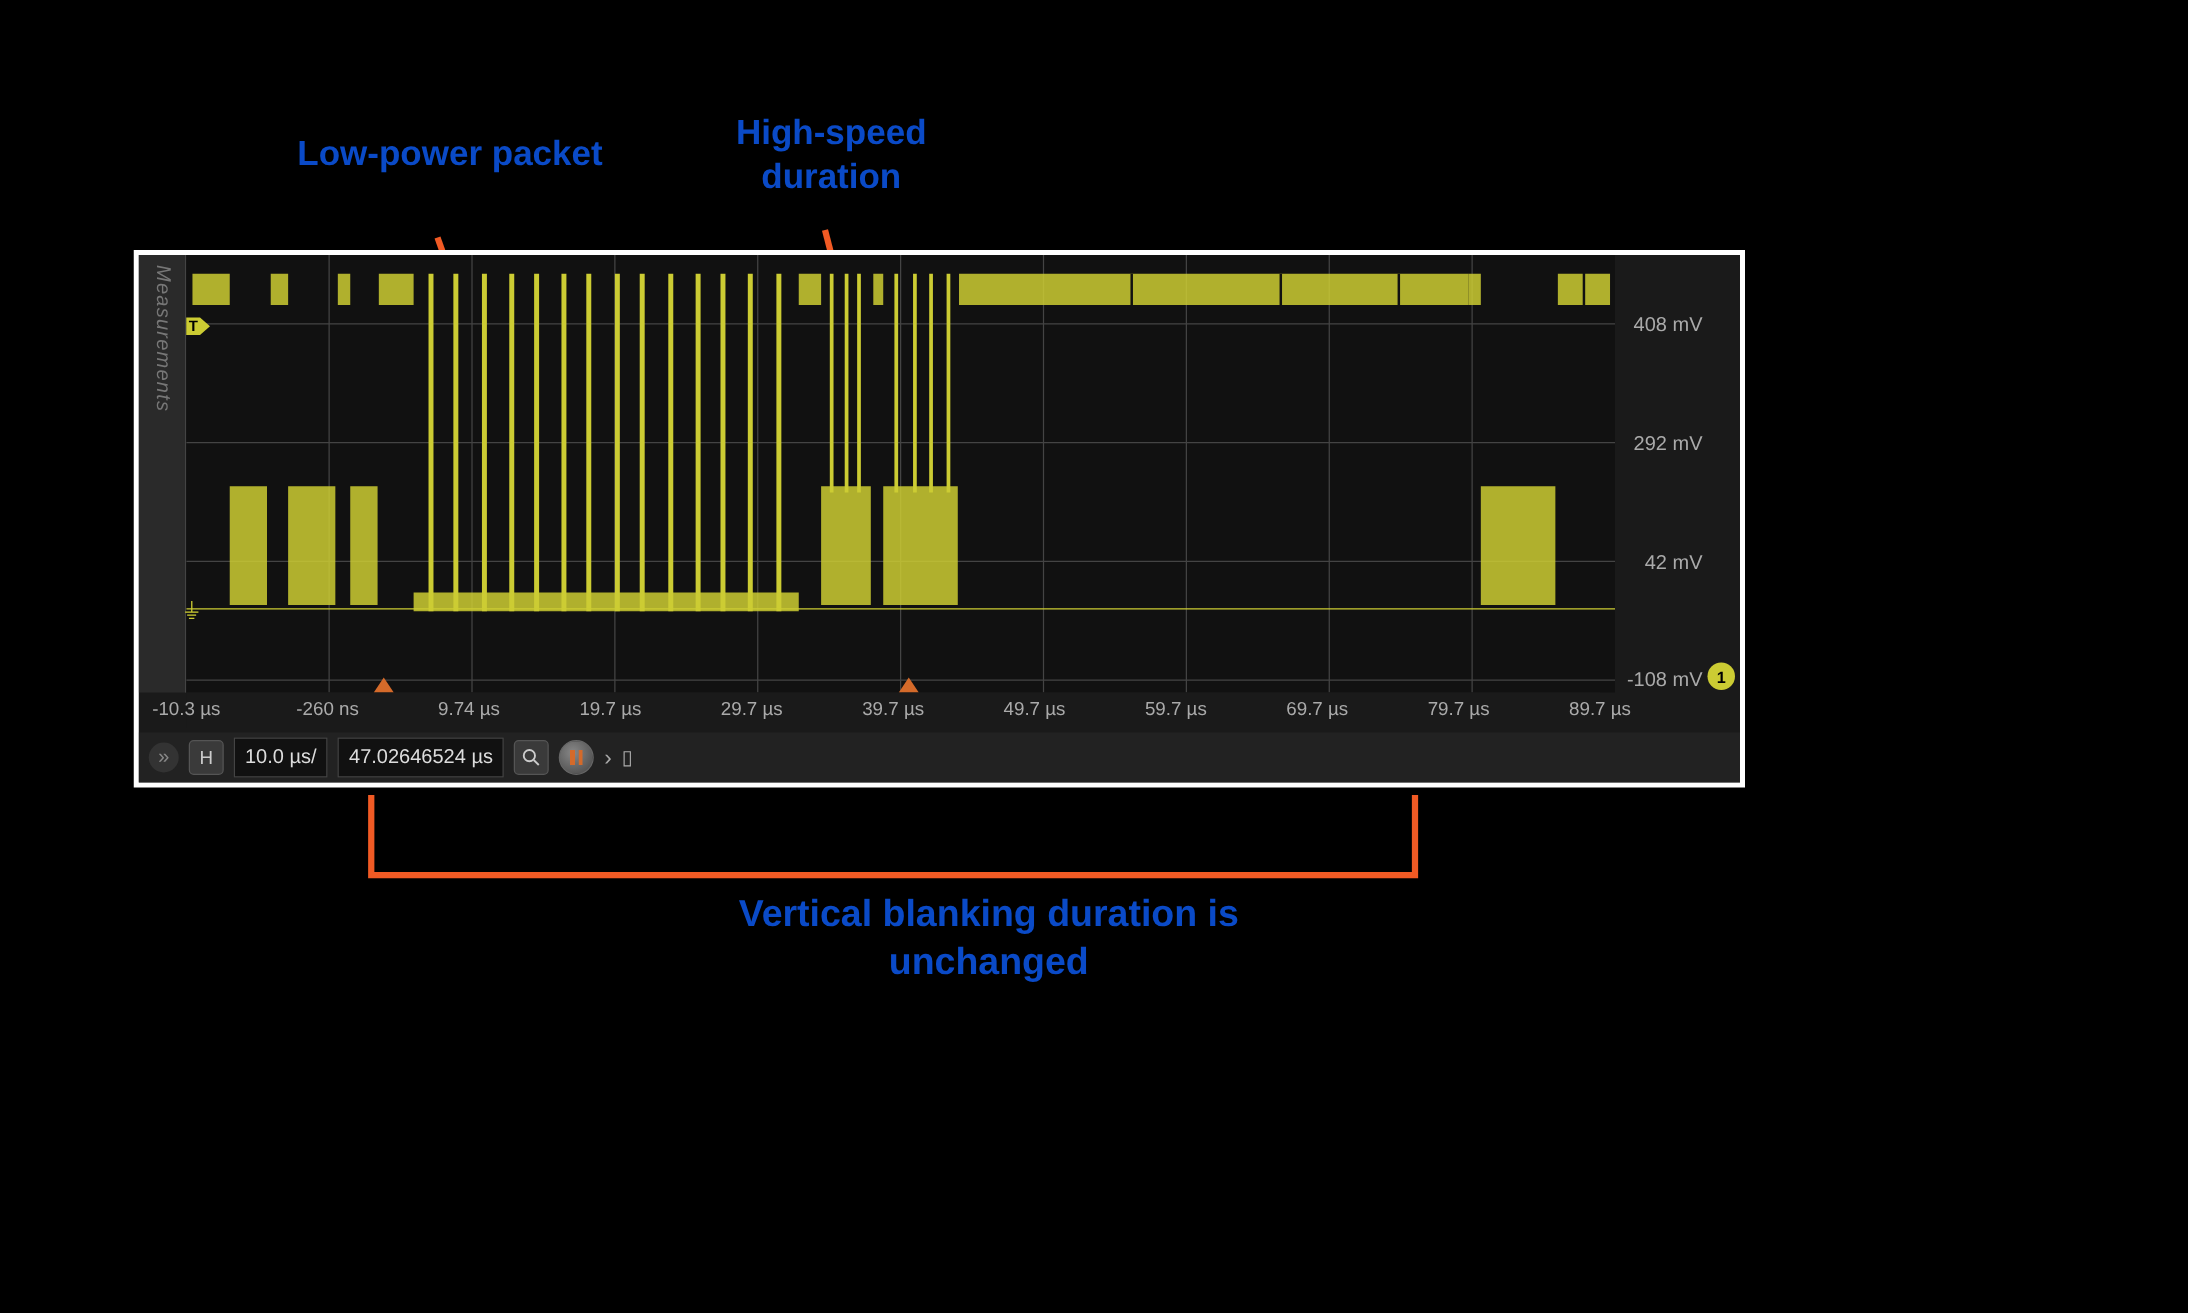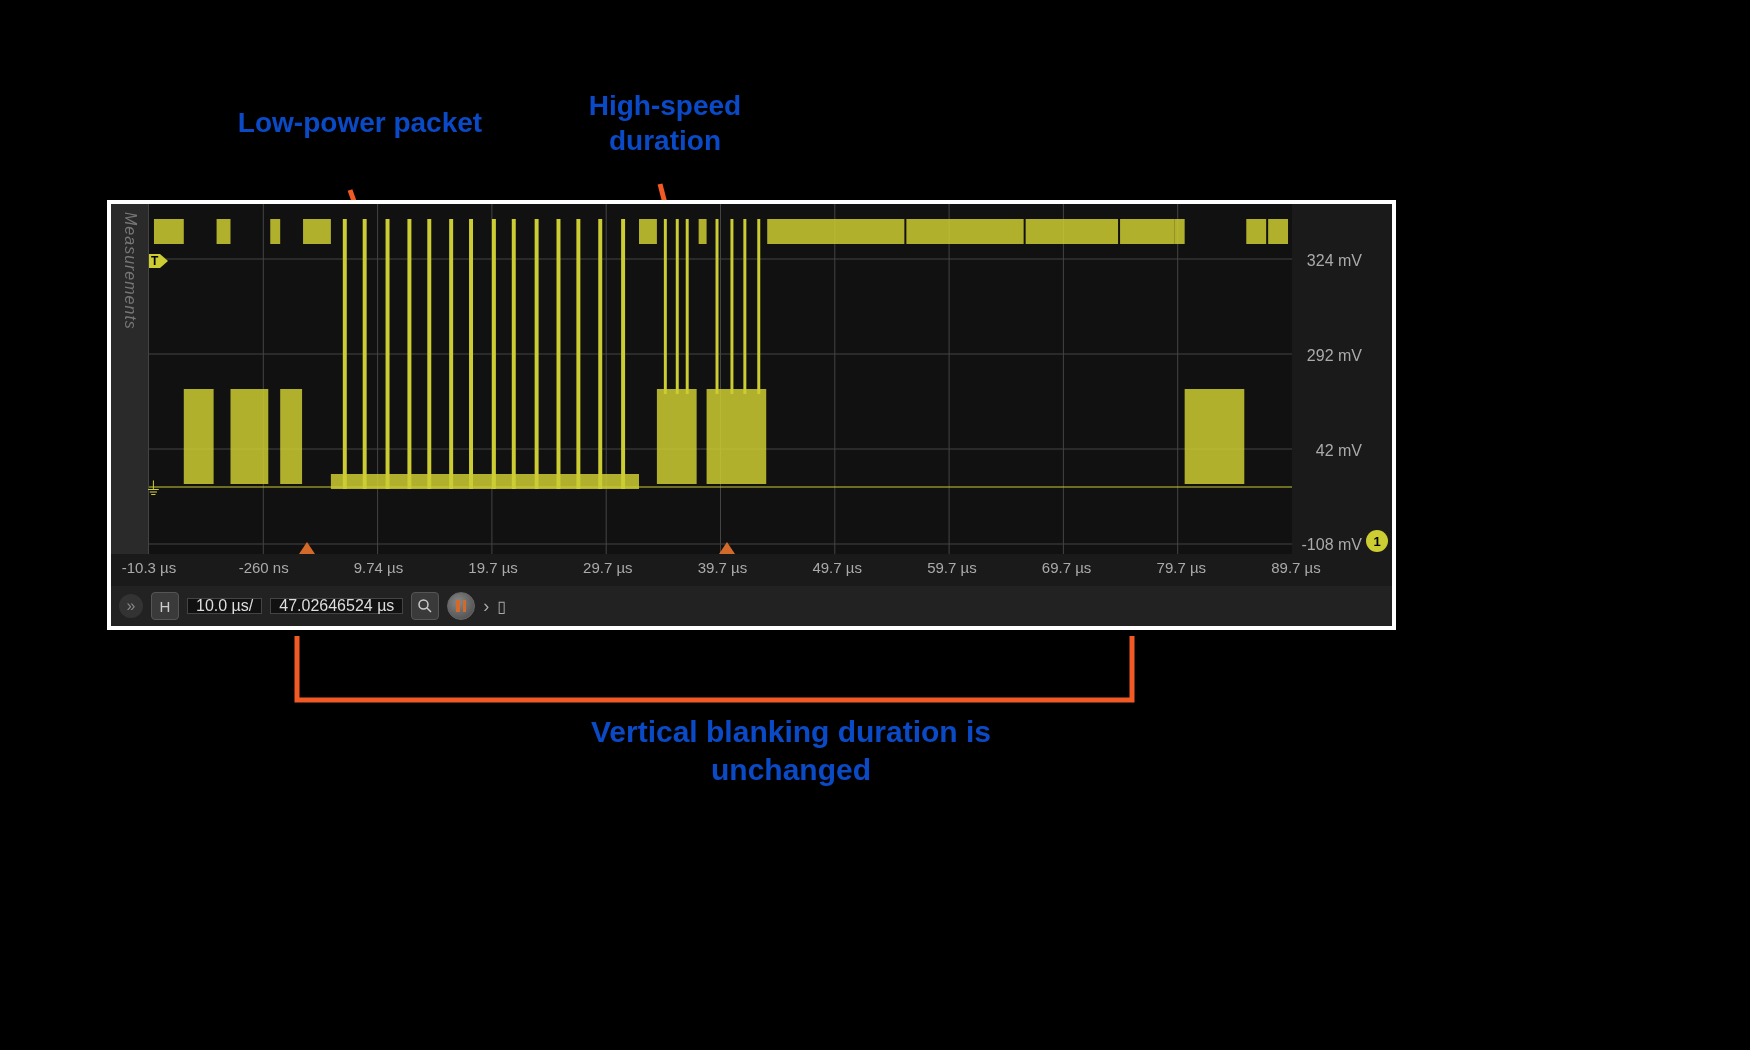--- a/index.html
+++ b/index.html
@@ -99,21 +99,21 @@
     width: 22px; height: 22px;
     border-radius: 50%;
     background: #cccc33;
     color: #000;
     font-size: 13px;
     font-weight: bold;
     display: flex; align-items: center; justify-content: center;
   }
   .x-axis {
     position: absolute;
-    left: 38px; right: 96px;
+    left: 38px; right: 112px;
     top: 350px;
     height: 28px;
     background: #1a1a1a;
   }
   .x-tick {
     position: absolute;
     color: #aaa;
     font-size: 15px;
     top: 5px;
     transform: translateX(-50%);
@@ -147,21 +147,21 @@
     width: 24px; height: 24px;
     border-radius: 50%;
     background: #333;
     display: inline-flex; align-items: center; justify-content: center;
     font-size: 16px;
   }
   .tb-field {
     background: #111;
     border: 1px solid #444;
     color: #ddd;
-    height: 16px;
+    height: 32px;
     padding: 0 8px;
     font-size: 16px;
     display: inline-flex;
     align-items: center;
   }
   .stop-btn {
     width: 28px; height: 28px;
     border-radius: 50%;
     background: radial-gradient(circle at 40% 35%, #888, #444);
     border: 1px solid #666;
@@ -316,21 +316,21 @@
       
       <div class="trig-marker" style="top:50px">T</div>
       
       <div class="gnd-marker" style="top:275px">⏚</div>
       
       <div class="cursor-tri" style="left:150px; top:338px;"></div>
       <div class="cursor-tri" style="left:570px; top:338px;"></div>
     </div>
 
     <div class="y-labels">
-      <div class="y-lab" style="top:48px">324 mV</div>
+      <div class="y-lab" style="top:48px">408 mV</div>
       <div class="y-lab" style="top:143px">292 mV</div>
       <div class="y-lab" style="top:238px">42 mV</div>
       <div class="y-lab" style="top:332px">-108 mV</div>
       <div class="ch-badge">1</div>
     </div>
 
     <div class="x-axis">
       <span class="x-tick" style="left:0%">-10.3 µs</span>
       <span class="x-tick" style="left:10%">-260 ns</span>
       <span class="x-tick" style="left:20%">9.74 µs</span>

